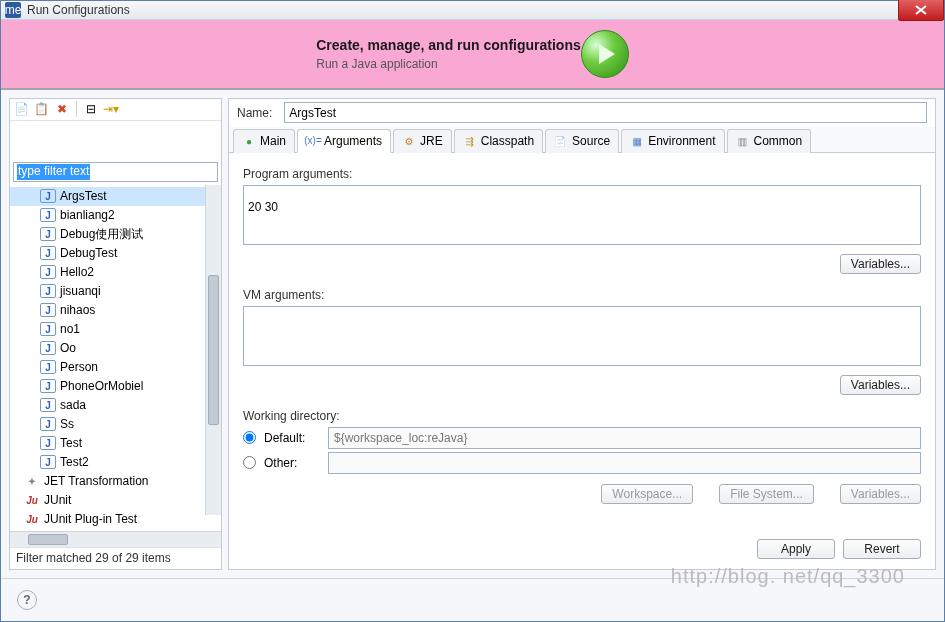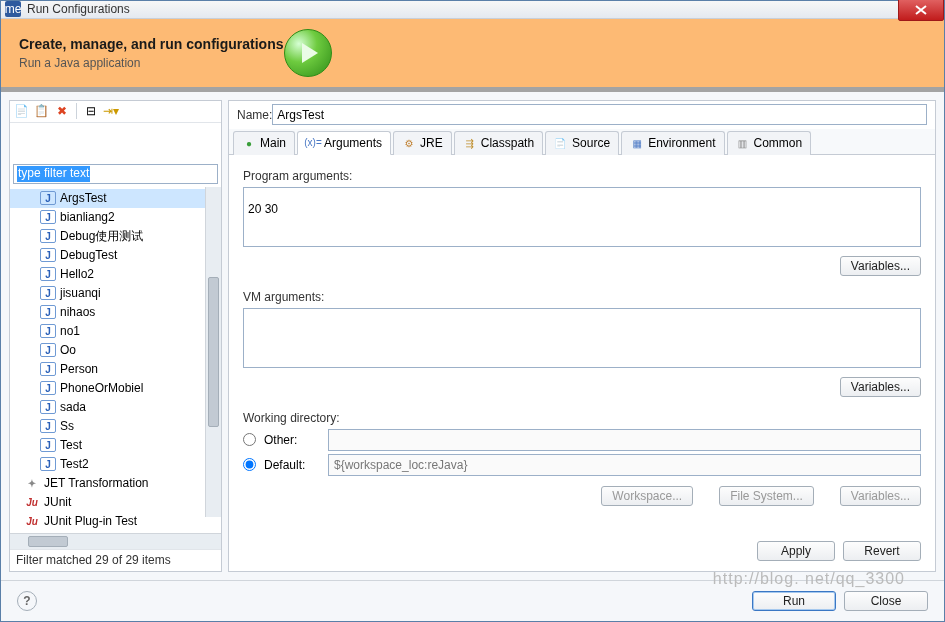--- a/index.html
+++ b/index.html
@@ -3,21 +3,21 @@
 <meta charset="utf-8">
 <style>
 * { box-sizing: border-box; margin: 0; padding: 0; font-family: "Segoe UI", Tahoma, sans-serif; font-size: 12px; }
 body { background: #f0f0f0; width: 945px; height: 622px; overflow: hidden; }
 
 .window { border: 1px solid #5a7fa8; background: #fff; width: 945px; height: 622px; display: flex; flex-direction: column; }
 .titlebar { background: linear-gradient(#f7f7f7,#e4e9f0); height: 22px; display: flex; align-items: center; padding: 0 4px; border-bottom: 1px solid #c9cfd8; position: relative;}
 .titlebar .icon-sq { width:16px; height:16px; background:#2e5a9e; color:#fff; font-size:12px; display:flex; align-items:center; justify-content:center; margin-right:6px; border-radius:2px;}
 .titlebar .title { color:#333; }
 .titlebar .close-btn { position:absolute; right:0; top:-2px; width:46px; height:22px; background:linear-gradient(#e06060,#c11c1c); border:1px solid #9e1818; border-radius:0 0 2px 2px; display:flex; align-items:center; justify-content:center; color:#fff; font-weight:bold;}
-.header { padding: 10px 18px; display:flex; align-items:center; justify-content:flex-start; border-bottom:5px solid #a3a3a3; background:#fdba74;}
+.header { padding: 10px 18px; display:flex; align-items:center; justify-content:center; border-bottom:2px solid #a3a3a3; background:#f9a8d4;}
 .header-left .h-title { font-size:14px; font-weight:bold; color:#1a1a1a; margin-bottom:4px;}
 .header-left .h-sub { color:#555; }
 .run-ball { width:48px; height:48px; border-radius:50%; background:radial-gradient(circle at 30% 30%, #d6ffd4 0%, #6ecb3f 40%, #2e8c17 100%); border:1px solid #2e8c17; display:flex; align-items:center; justify-content:center; flex-shrink:0;}
 .run-tri { width:0; height:0; border-left:16px solid #eafce6; border-top:10px solid transparent; border-bottom:10px solid transparent; margin-left:4px;}
 
 .body { flex:1; display:flex; padding:8px; gap:6px; background:#f5f7fa; }
 
 .left-pane { width:213px; display:flex; flex-direction:column; border:1px solid #c5cbd4; background:#fff; }
 .toolbar { height:22px; display:flex; align-items:center; padding:2px 4px; gap:4px; border-bottom:1px solid #e1e5ea;}
 .tb-ic { width:16px; height:16px; display:flex; align-items:center; justify-content:center; font-size:12px; }
@@ -33,21 +33,21 @@
 .j-ic.java { color:#2a60b8; border:1px solid #6f9ad4;}
 .j-ic.jet { color:#888;}
 .j-ic.ju { color:#c03030; font-weight:bold;font-style:italic;}
 .left-scroll { width:16px; background:#e8edf2; border-left:1px solid #d0d5db; position:absolute; right:0; top:0; bottom:16px;}
 .scroll-thumb-v { background:#c2cad3; border:1px solid #a4aeb8; border-radius:2px; position:absolute; left:2px; right:2px; top:90px; height:150px;}
 .hscroll { height:16px; background:#e8edf2; border-top:1px solid #d0d5db; position:relative;}
 .hscroll .ht { position:absolute; top:2px; bottom:2px; left:18px; width:40px; background:#c2cad3; border:1px solid #a4aeb8; border-radius:2px;}
 .status-line { height:22px; border-top:1px solid #e1e5ea; padding:3px 6px; color:#333;}
 
 .right-pane { flex:1; display:flex; flex-direction:column; border:1px solid #c5cbd4; background:#fff; }
-.name-row { height:28px; display:flex; align-items:center; padding:4px 8px; gap:0; }
+.name-row { height:28px; display:flex; align-items:center; padding:4px 8px; gap:12px; }
 .name-row label { color:#333; }
 .name-row input { flex:1; height:21px; border:1px solid #9cb0c8; padding:1px 4px;}
 .tabs { display:flex; height:26px; align-items:flex-end; padding-left:4px; background:#f7f9fb; border-bottom:1px solid #c5cbd4;}
 .tab { height:24px; display:flex; align-items:center; gap:4px; padding:0 8px; border:1px solid #c5cbd4; border-bottom:none; background:#f2f4f7; margin-right:2px; border-radius:3px 3px 0 0; cursor:default; position:relative; top:1px;}
 .tab.active { background:#fff; border-bottom:1px solid #fff; font-weight:normal;}
 .tab .t-ic { width:14px; height:14px; display:flex; align-items:center; justify-content:center; font-size:10px;}
 .tab-body { flex:1; padding:10px 14px; background:#fff; overflow:auto; position:relative;}
 .grp-label { color:#333; margin-bottom:4px; margin-top:4px;}
 .multiline { width:100%; height:60px; border:1px solid #9cb0c8; padding:14px 4px; font-family:inherit; resize:none;}
 .btn-row-right { display:flex; justify-content:flex-end; margin:6px 0 14px;}
@@ -56,21 +56,21 @@
 .btn:disabled { color:#999;margin-left:20px; }
 .wd-row { display:flex; align-items:center; gap:8px; margin:3px 0;}
 .wd-row label { width:80px;}
 .wd-input { flex:1; height:22px; border:1px solid #9cb0c8; padding:1px 5px; color:#777;}
 .radio { width:13px; height:13px;}
 .wd-btn-row { display:flex; justify-content:flex-end; gap:6px; margin-top:10px;}
 
 .footer-apply { display:flex; justify-content:flex-end; gap:8px; padding:10px 14px; }
 .dialog-footer { height:52px; border-top:1px solid #d0d5db; display:flex; align-items:center; justify-content:space-between; padding:0 16px; background:#f5f7fa;}
 .help-ic { width:20px; height:20px; border:1px solid #a4aeb8; border-radius:50%; display:flex; align-items:center; justify-content:center; color:#666; font-weight:bold;}
-.watermark { position:absolute; right:40px; bottom:34px; color:#bbb; font-size:16px; font-family:Arial; letter-spacing:1px; pointer-events:none;}
+.watermark { position:absolute; right:40px; bottom:34px; color:#bbb; font-size:20px; font-family:Arial; letter-spacing:1px; pointer-events:none;}
 </style>
 </head>
 <body>
 
 <div class="window">
 
   <div class="titlebar">
     <div class="icon-sq">me</div>
     <span class="title">Run Configurations</span>
     <div class="close-btn">
@@ -231,45 +231,41 @@
         </div>
 
         <div class="grp-label">VM arguments:</div>
         <textarea class="multiline" style=""></textarea>
         <div class="btn-row-right">
           <button class="btn">Variables...</button>
         </div>
 
         <div class="grp-label">Working directory:</div>
         <div class="wd-row">
+          <input type="radio" class="radio" name="wd" checked="" style="">
+          <label style="width:56px;">Default:</label>
+          <input class="wd-input" disabled="" value="${workspace_loc:reJava}" style="">
+        </div>
+        <div class="wd-row">
           <input type="radio" class="radio" name="wd" style="">
           <label style="width:56px;">Other:</label>
           <input class="wd-input" disabled="" style="">
-        </div>
-        <div class="wd-row">
-          <input type="radio" class="radio" name="wd" checked="" style="">
-          <label style="width:56px;">Default:</label>
-          <input class="wd-input" disabled="" value="${workspace_loc:reJava}" style="">
         </div>
         <div class="wd-btn-row">
           <button class="btn" disabled="">Workspace...</button>
           <button class="btn" disabled="">File System...</button>
           <button class="btn" disabled="">Variables...</button>
         </div>
       </div>
 
       <div class="footer-apply">
         <button class="btn">Apply</button>
         <button class="btn">Revert</button>
       </div>
     </div>
   </div>
 
   <div class="dialog-footer">
     <div class="help-ic">?</div>
-    <div style="display:flex; gap:8px;">
-      <button class="btn default" style="min-width:84px;">Run</button>
-      <button class="btn" style="min-width:84px;">Close</button>
-    </div>
   </div>
 
   <div class="watermark">http://blog.        net/qq_3300    </div>
 </div>
 
 </body></html>

